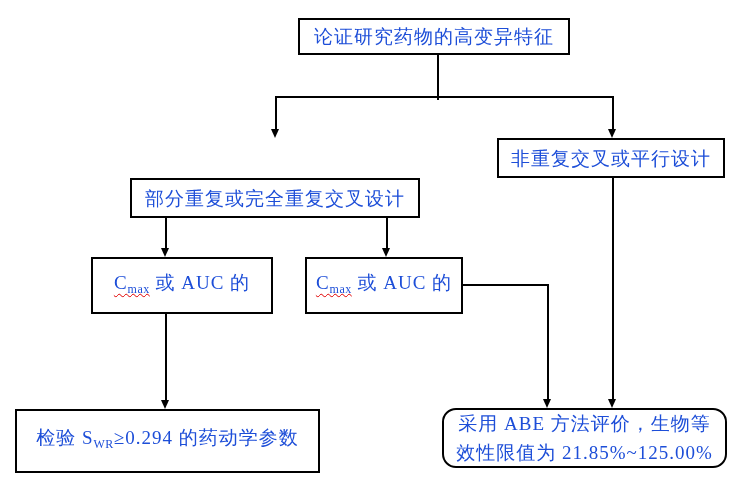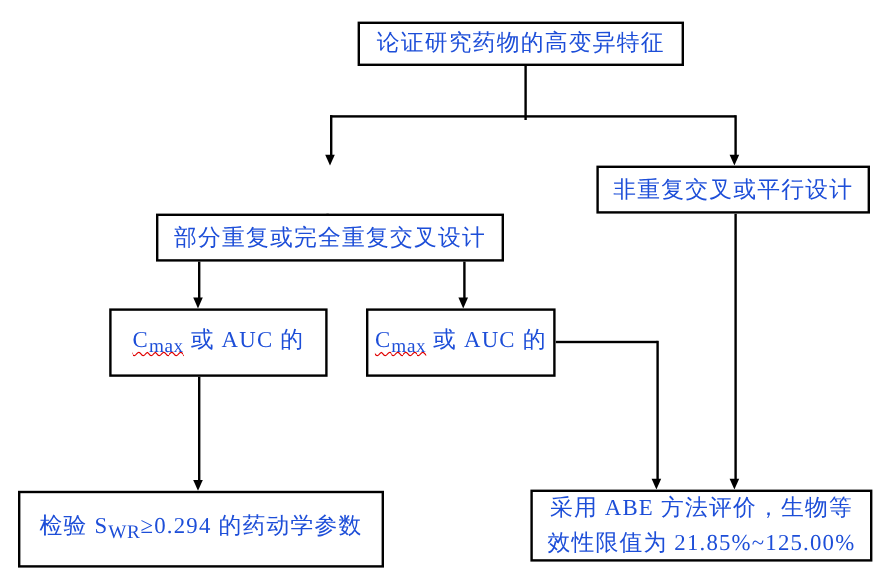--- a/index.html
+++ b/index.html
@@ -15,21 +15,21 @@
     text-align:center; font-size:19px; letter-spacing:1px; line-height:27px;
     white-space:nowrap;
   }
   .hline { position:absolute; background:#000; height:1.5px; }
   .vline { position:absolute; background:#000; width:1.5px; }
   .arrow-down {
     position:absolute; width:0; height:0;
     border-left:4.5px solid transparent; border-right:4.5px solid transparent;
     border-top:9px solid #000;
   }
-  .sub { font-size:16px; vertical-align:-4px; letter-spacing:0.5px; }
+  .sub { font-size:12px; vertical-align:-4px; letter-spacing:0.5px; }
   .it  { font-style:italic; }
   .cmax {
     text-decoration-line:underline;
     text-decoration-style:wavy;
     text-decoration-color:#e00000;
     text-decoration-thickness:1px;
     text-underline-offset:4px;
     text-decoration-skip-ink:none;
   }
   .op { font-size:19px; }
@@ -80,18 +80,18 @@
   </div>
 
   <div class="node" style="left:305px; top:257px; width:158px; height:57px;">
     <div><span class="cmax"><span>C</span><span class="sub">max</span></span><span> 或 AUC 的</span></div>
   </div>
 
   <div class="node" style="left:15px; top:409px; width:305px; height:64px; line-height:30px;">
     <div><span>检验 S</span><span class="sub">WR</span><span>≥0.294 的药动学参数</span></div>
   </div>
 
-  <div class="node" style="left:442px; top:408px; width:285px; height:60px; line-height:29px;">
+  <div class="node" style="left:442px; top:408px; width:285px; height:60px; line-height:29px;border-radius:14px;">
     <div>采用 ABE 方法评价，生物等</div>
     <div>效性限值为 21.85%~125.00%</div>
   </div>
 
 </div>
 
 </body></html>

